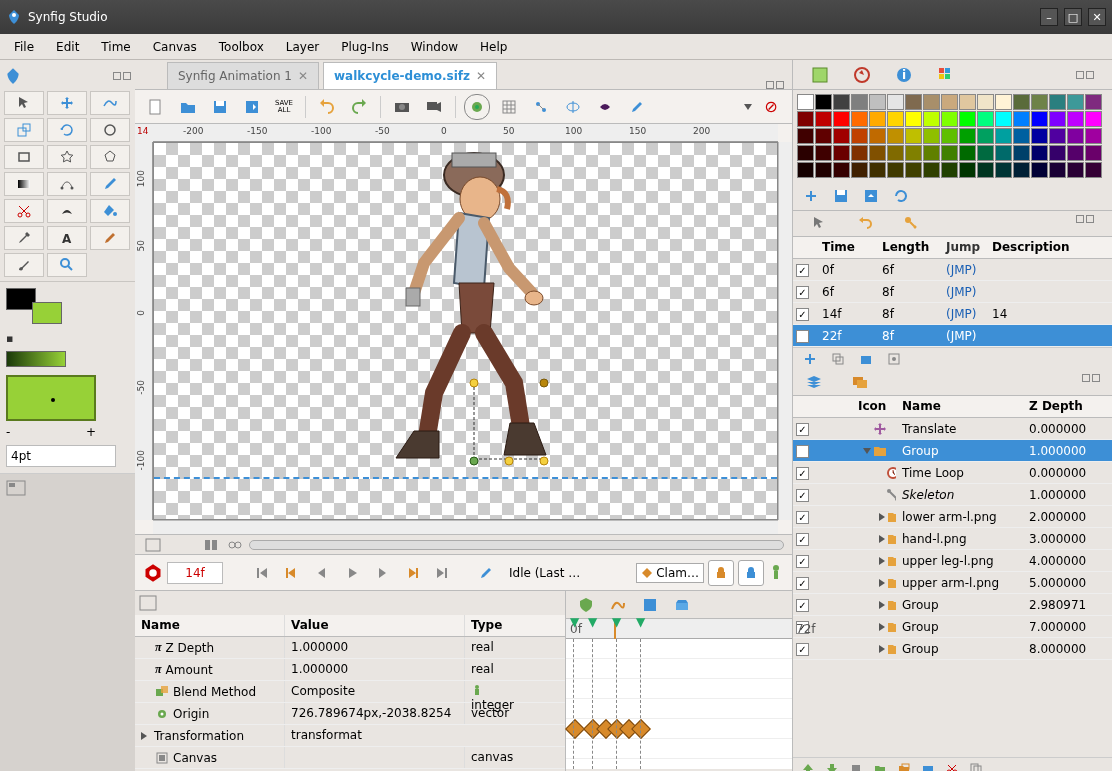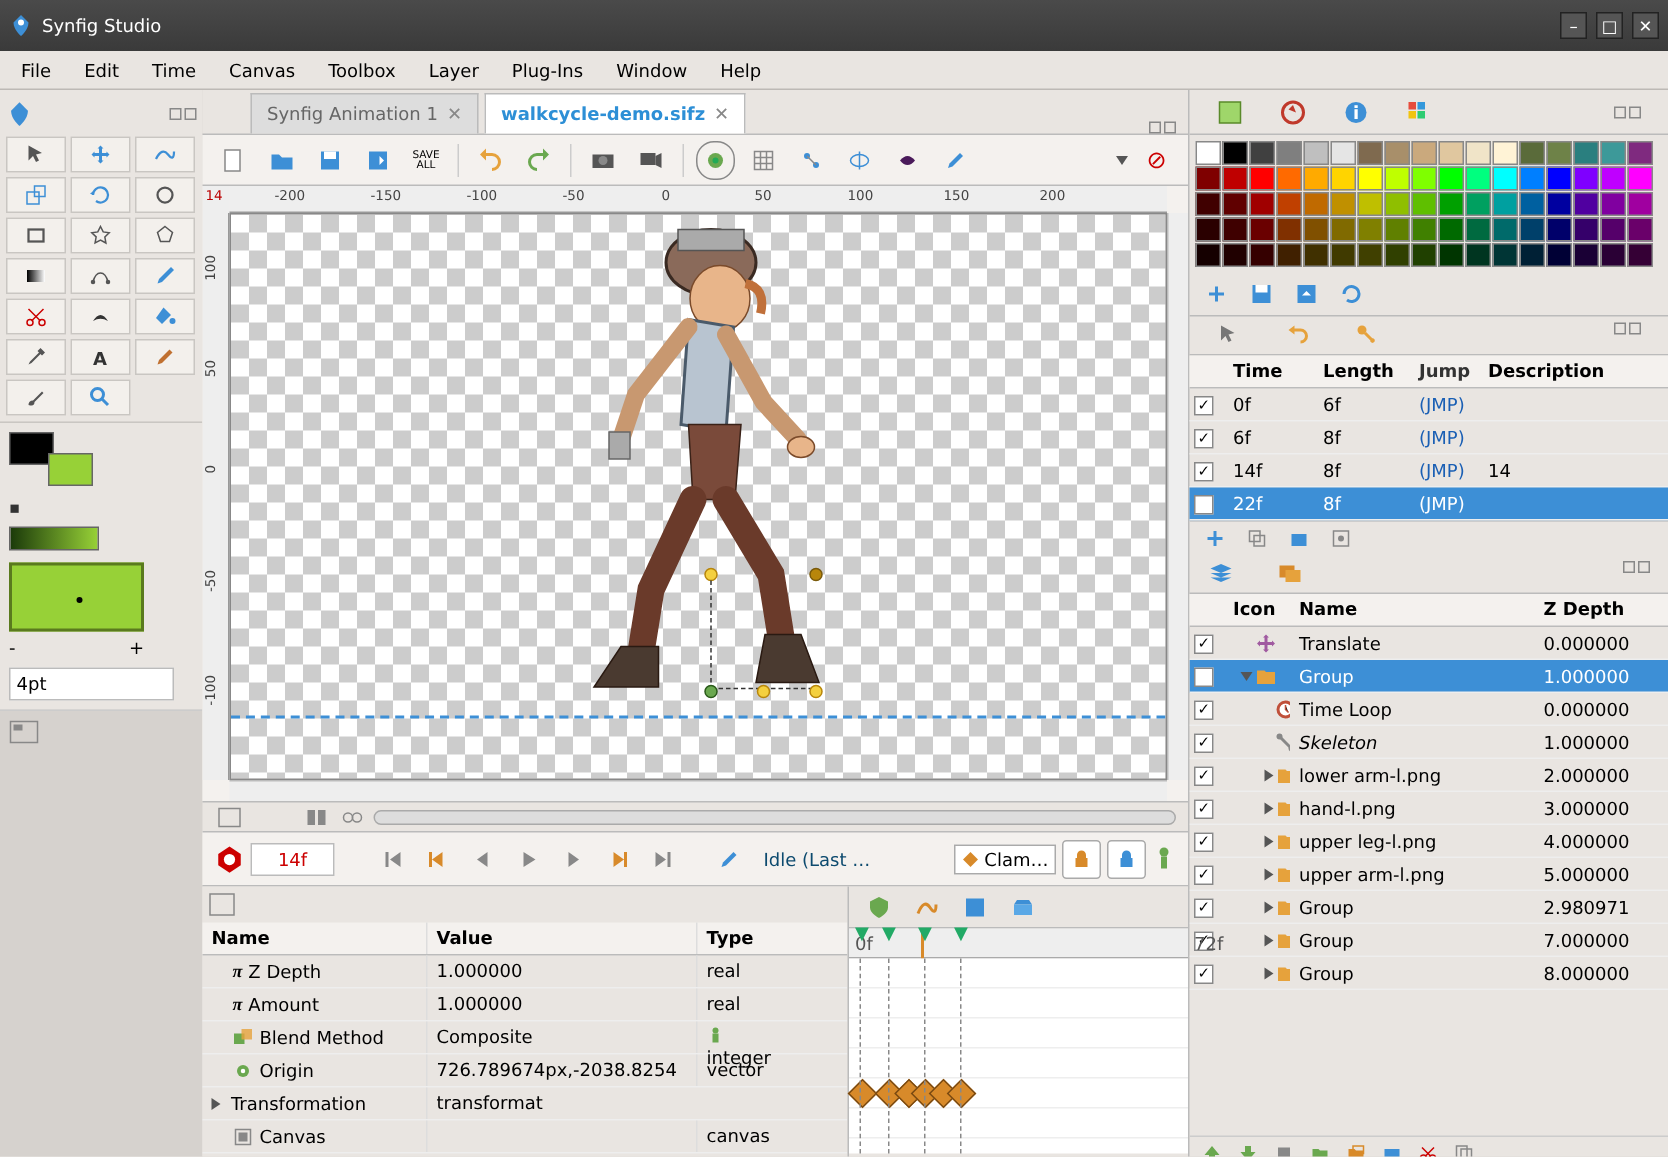--- a/index.html
+++ b/index.html
@@ -36,21 +36,21 @@
 .sep { width:1px; height:22px; background:#ccc; margin:0 2px; }
 .canvaswrap { flex: 1; position: relative; background:#f4f1ee; overflow:hidden; }
 .canvaswrap .ruler-h { position:absolute; top:0; left:18px; right:14px; height:18px; background:#eee; border-bottom:1px solid #999; font-size:10px; display:flex; }
 .canvaswrap .ruler-h span { position:absolute; top:2px; font-size:9px; color:#444; }
 .canvaswrap .ruler-v { position:absolute; top:18px; left:0; width:18px; bottom:14px; background:#eee; border-right:1px solid #999; }
 .canvaswrap .ruler-v span { position:absolute; left:1px; font-size:9px; color:#444; writing-mode:vertical-rl; transform:rotate(180deg); }
 .canvas { position:absolute; top:18px; left:18px; right:14px; bottom:14px; background-image: repeating-conic-gradient(#ccc 0 25%, #fff 0 50%); background-size: 24px 24px; border:1px solid #888; overflow:hidden; }
 .character { position:absolute; left:230px; top:-10px; width:180px; height:340px; }
 .playbar { height: 36px; display:flex; align-items:center; gap:4px; padding:0 8px; border-top:1px solid #bbb; background:#f4f1ee; }
 .curframe { width:56px; height:22px; border:1px solid #bbb; background:#fff; color:#c00; text-align:center; }
-.idle { flex:1; padding:0 6px; color:#0c4a6e; }
+.idle { flex:1; padding:0 6px; color:#000000; }
 .bottompanel { height: 190px; display:flex; border-top:1px solid #bbb; }
 .params { width: 430px; display:flex; flex-direction:column; background:#e9e5e1; }
 .paramhdr { height:22px; display:flex; border-bottom:1px solid #bbb; background:#f4f1ee; font-weight:bold; }
 .pcol1 { width:150px; padding:3px 6px; border-right:1px solid #ddd; }
 .pcol2 { width:180px; padding:3px 6px; border-right:1px solid #ddd; }
 .pcol3 { width:100px; padding:3px 6px; }
 .prow { height:22px; display:flex; border-bottom:1px solid #eee; }
 .prow .pcol1 { display:flex; gap:4px; align-items:center; }
 .timepanel { flex:1; background:#e9e5e1; border-left:1px solid #bbb; position:relative; }
 .timehdr { height:28px; display:flex; gap:16px; padding:4px 12px; align-items:center; border-bottom:1px solid #bbb; }
@@ -66,21 +66,21 @@
 .palc { width:17px; height:16px; border:1px solid #888; cursor:pointer; }
 .palbtns { display:flex; gap:14px; padding:6px 10px; }
 .kftable { border-top:1px solid #bbb; }
 .kfhd { display:flex; background:#f4f1ee; border-bottom:1px solid #bbb; font-weight:bold; height:22px; }
 .kc1{width:26px;padding:3px;} .kc2{width:60px;padding:3px;} .kc3{width:64px;padding:3px;} .kc4{width:46px;padding:3px;color:#1a5fb4;} .kc5{flex:1;padding:3px;}
 .kfrow2 { display:flex; height:22px; align-items:center; border-bottom:1px solid #eee; }
 .kfrow2.sel { background:#3d8fd6; color:#fff; }
 .kfrow2.sel .kc4 { color:#fff; }
 .chk { width:13px; height:13px; border:1px solid #888; background:#fff; display:inline-flex; align-items:center; justify-content:center; font-size:10px; }
 .layerhdr { display:flex; height:22px; background:#f4f1ee; border-bottom:1px solid #bbb; font-weight:bold; }
-.lc0{width:26px;padding:3px;} .lc1{width:44px;padding:3px;} .lc2{flex:1;padding:3px;} .lc3{width:86px;padding:3px;}
+.lc0{width:26px;padding:3px;} .lc1{width:44px;padding:3px;margin-left:36px;} .lc2{flex:1;padding:3px;} .lc3{width:86px;padding:3px;}
 .lrow { display:flex; height:22px; align-items:center; border-bottom:1px solid #eee; }
 .lrow.sel { background:#3d8fd6; color:#fff; }
 .lrow .lc1 { display:flex; gap:2px; align-items:center; }
 .layerbtns { display:flex; gap:10px; padding:4px 8px; border-top:1px solid #ccc; }
 .miditabs { height:26px; display:flex; padding:4px 12px; gap:28px; border-bottom:1px solid #bbb; }
 svg { display:block; }
 .tri { display:inline-block; width:0; height:0; border-left:4px solid transparent; border-right:4px solid transparent; border-top:6px solid #555; }
 .trir { display:inline-block; width:0; height:0; border-top:4px solid transparent; border-bottom:4px solid transparent; border-left:6px solid #555; }
 .pi { font-family: serif; font-style: italic; font-weight:bold; }
 .scrollh { position:absolute; bottom:0; left:18px; right:14px; height:14px; background:#eee; border-top:1px solid #bbb; }

